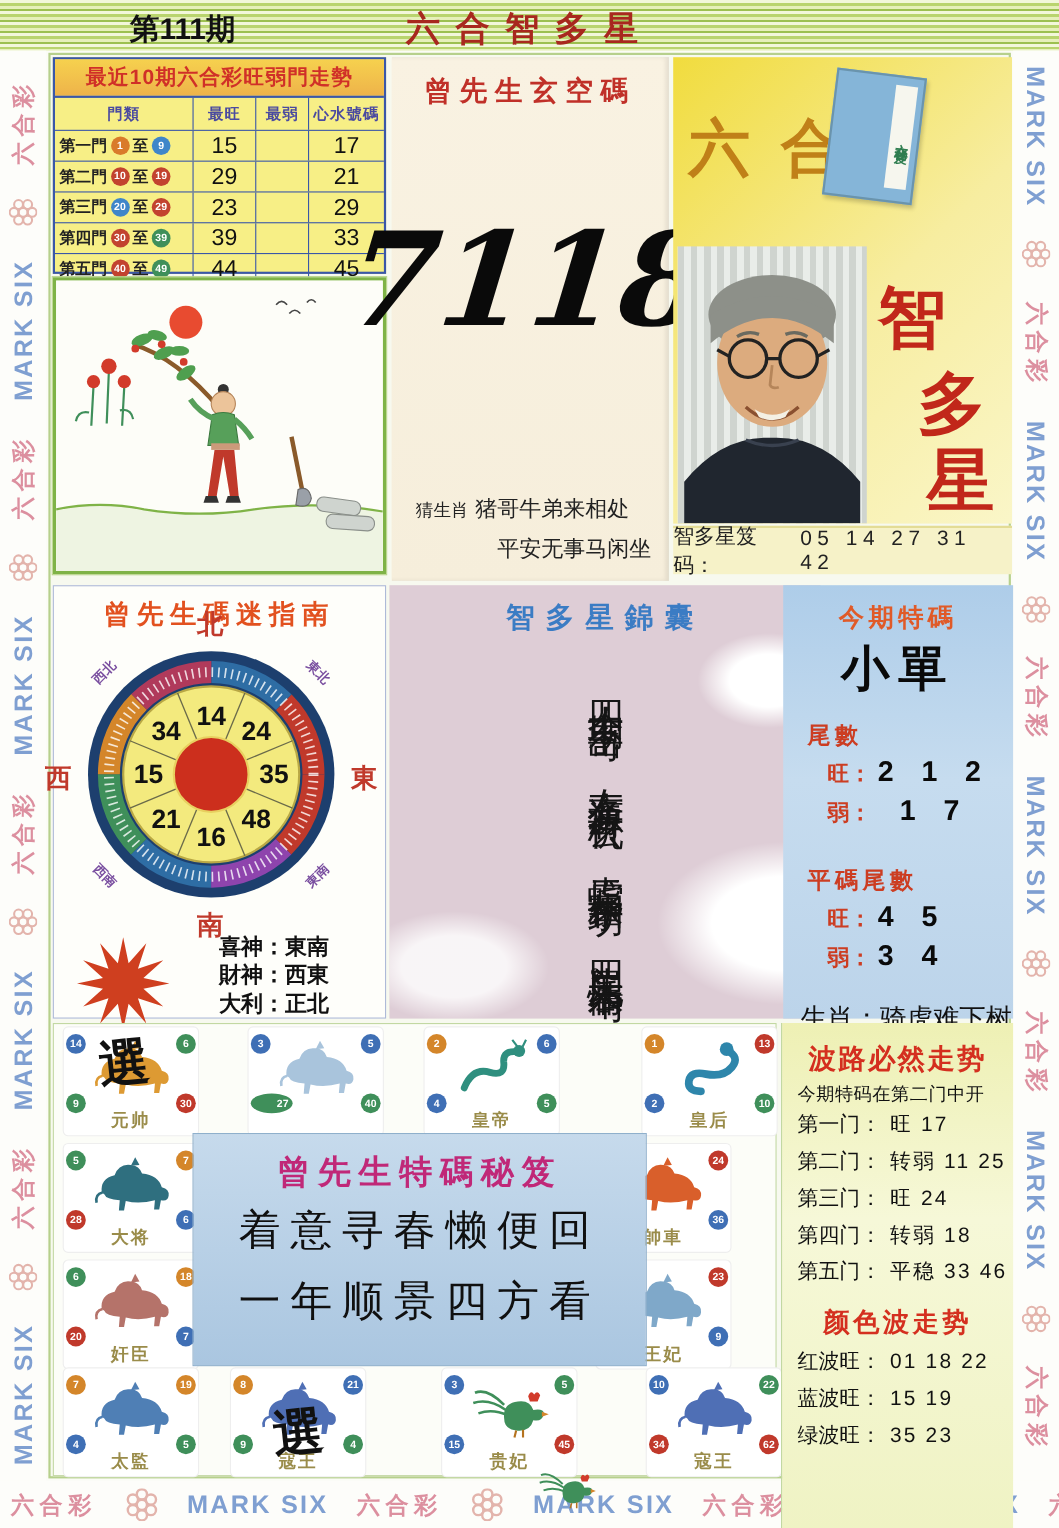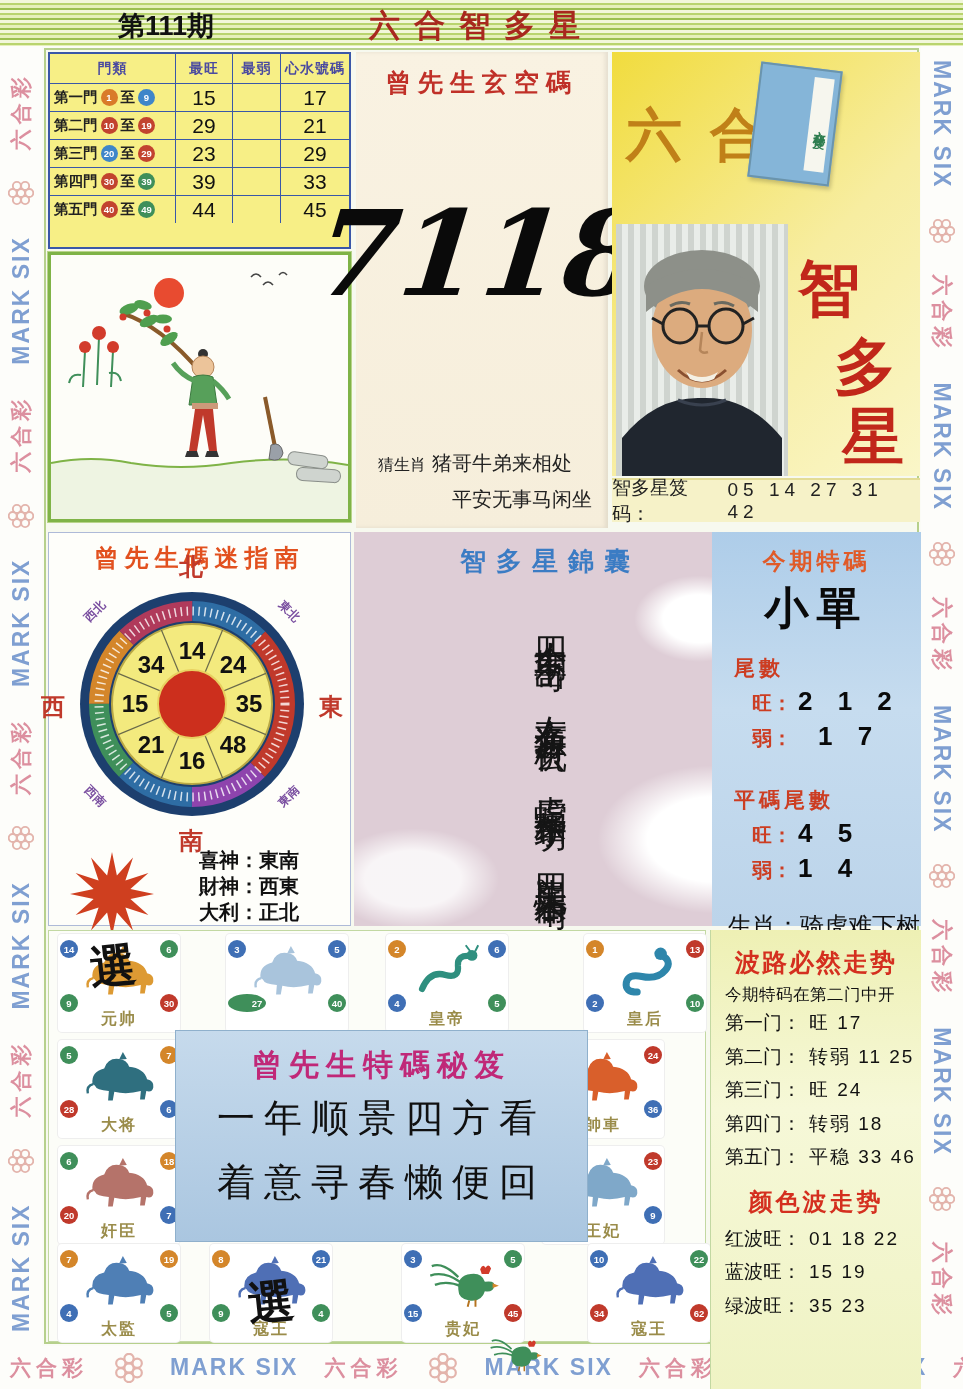--- a/index.html
+++ b/index.html
@@ -235,20 +235,21 @@
     </svg>
   <span class="mk">MARK SIX</span>
   <span class="lh">六合彩</span>
 
 </div>
 <svg class="abs" style="left:486px;top:1330px;color:#3f8f5a;z-index:3" width="58" height="44" viewBox="0 0 100 70">
     <use href="#sym-bird"></use>
   </svg>
 
 <div class="abs trend">
+  <div class="trend-title">最近10期六合彩旺弱門走勢</div>
   <div class="trow head">
     <div class="tcell hcell">門類</div>
     <div class="tcell hcell">最旺</div>
     <div class="tcell hcell">最弱</div>
     <div class="tcell hcell">心水號碼</div>
   </div>
   <div class="trow">
     <div class="tcell gcell">
         <span>第一門</span>
       <span class="ball" style="background: rgb(217, 123, 42);">1</span>
@@ -459,21 +460,21 @@
 </div>
 
 <div class="abs tema">
   <div class="tm-title">今期特碼</div>
   <div class="tm-main">小單</div>
   <div class="tm-sec">尾數</div>
   <div class="tm-line"><span class="lb">旺：</span><span class="vl">2 1 2</span></div>
   <div class="tm-line"><span class="lb">弱：</span><span class="vl indent">1 7</span></div>
   <div class="tm-sec" style="margin-top:34px">平碼尾數</div>
   <div class="tm-line"><span class="lb">旺：</span><span class="vl">4 5</span></div>
-  <div class="tm-line"><span class="lb">弱：</span><span class="vl">1 4</span></div>
+  <div class="tm-line"><span class="lb">弱：</span><span class="vl">3 4</span></div>
   <div class="tm-zodiac"><span>生肖：</span><span>骑虎难下树边闹</span></div>
 </div>
 
 <div class="abs cards-area"></div>
 
 <div class="card abs" style="left:58px;top:934px">
   <span class="cball tl" style="background: rgb(63, 111, 181);">14</span>
   <span class="cball tr" style="background: rgb(63, 143, 90);">6</span>
   <span class="cball bl" style="background: rgb(63, 143, 90);">9</span>
   <span class="cball br" style="background: rgb(192, 57, 43);">30</span>
@@ -591,22 +592,22 @@
       <use href="#sym-quad"></use>
     </svg>
   <div class="clabel">寇王</div>
 </div>
 
 <div class="abs stamp" style="left:90px;top:936px">選</div>
 <div class="abs stamp" style="left:248px;top:1272px">選</div>
 
 <div class="abs secret">
   <div class="sc-title">曾先生特碼秘笈</div>
+  <div class="sc-line">着意寻春懒便回</div>
   <div class="sc-line">一年顺景四方看</div>
-  <div class="sc-line">着意寻春懒便回</div>
 </div>
 
 <div class="abs bolu">
   <div class="bl-title">波路必然走势</div>
   <div class="bl-sub">今期特码在第二门中开</div>
   <div class="bl-line"><span>第一门：</span><span class="vl">旺 17</span></div>
   <div class="bl-line"><span>第二门：</span><span class="vl">转弱 11 25</span></div>
   <div class="bl-line"><span>第三门：</span><span class="vl">旺 24</span></div>
   <div class="bl-line"><span>第四门：</span><span class="vl">转弱 18</span></div>
   <div class="bl-line"><span>第五门：</span><span class="vl">平稳 33 46</span></div>

